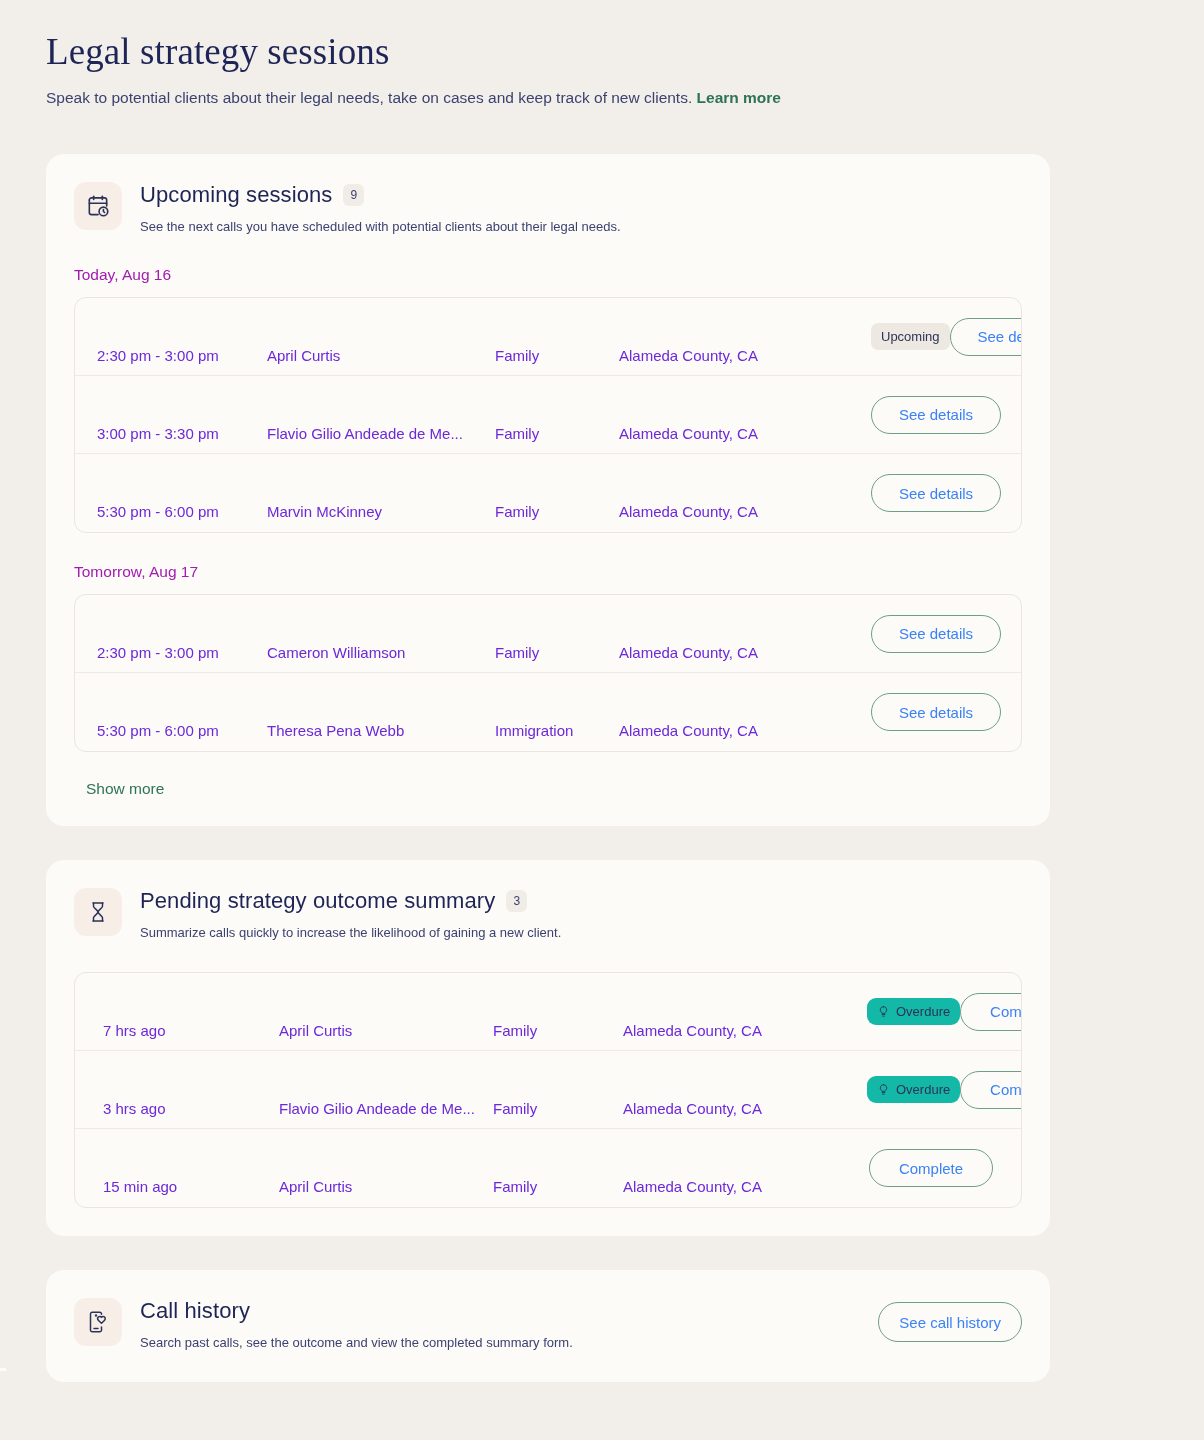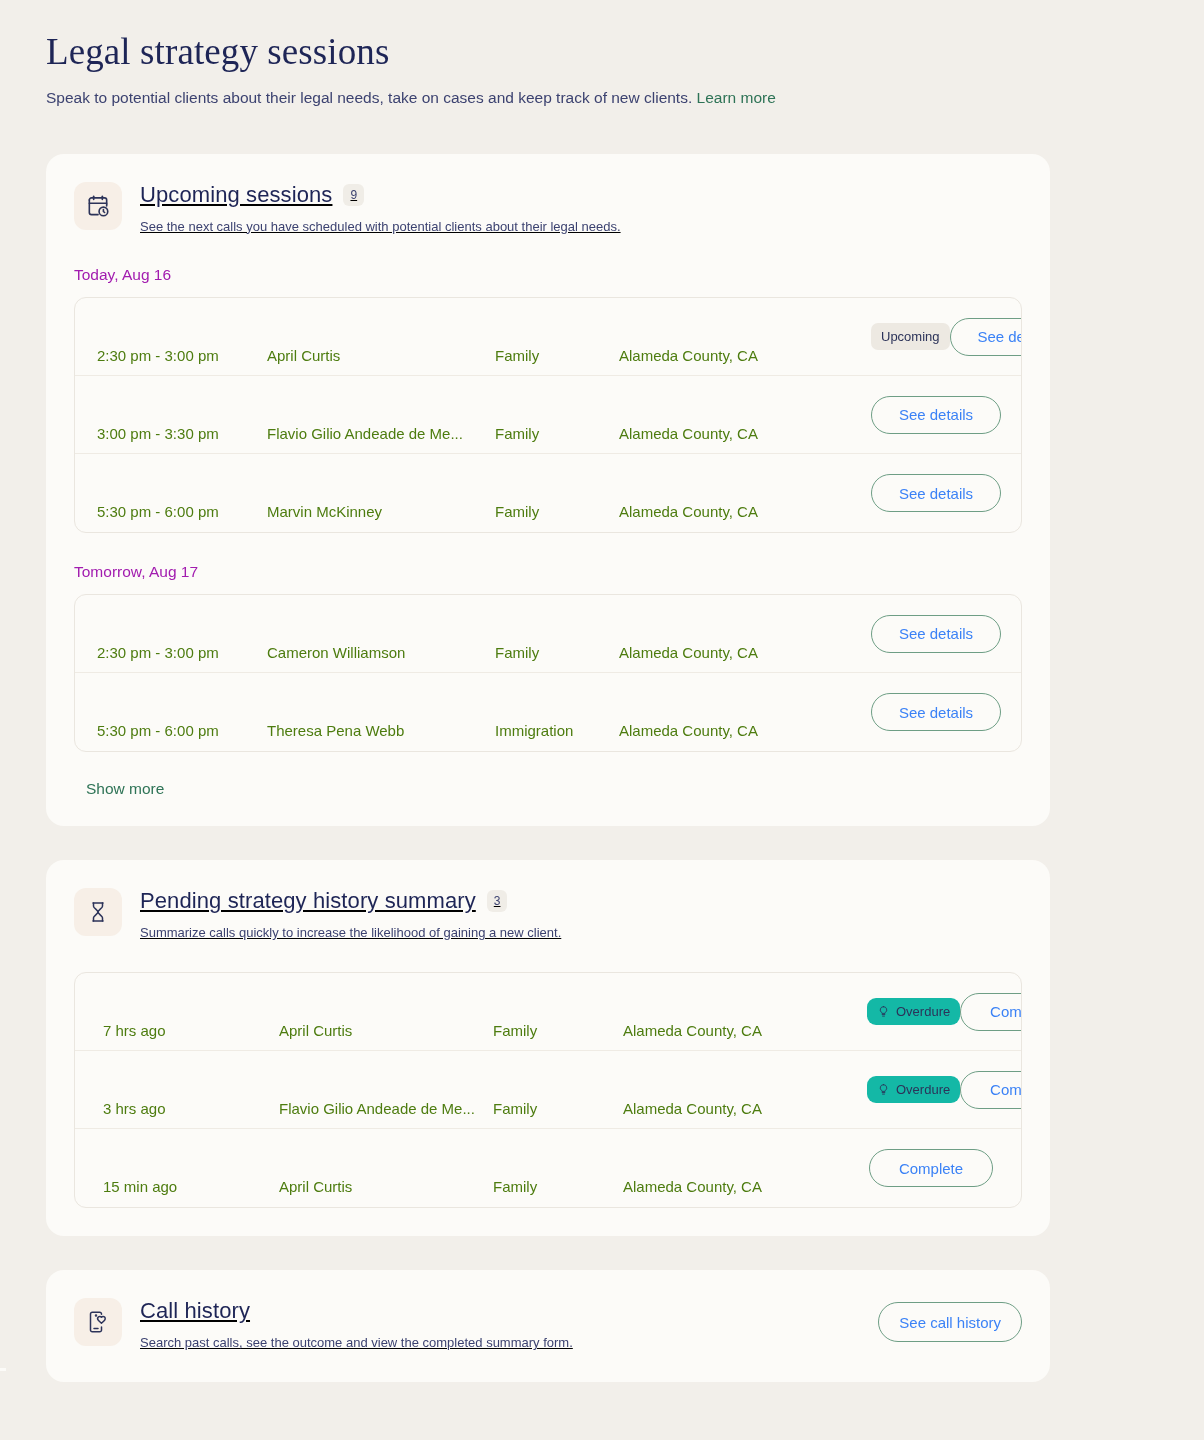--- a/index.html
+++ b/index.html
@@ -35,20 +35,21 @@
   .page-subtitle {
     margin-top: 13px;
     font-size: 15.5px;
     color: #3C4270;
     line-height: 1.45;
   }
 
   .inline-link {
     color: #2E7356;
     text-decoration: none;
+    font-weight: bold;
   }
 
   
   .card {
     margin: 0 46px;
     background: #FCFBF8;
     border-radius: 18px;
     padding: 26px 28px 28px 28px;
   }
   .card + .card { margin-top: 34px; }
@@ -66,21 +67,21 @@
     min-width: 48px;
     border-radius: 12px;
     background: #F7EFE7;
     display: flex;
     align-items: center;
     justify-content: center;
     margin-top: 2px;
   }
   .card-icon svg { display: block; }
 
-  .card-head-text { padding-top: 2px; flex: 1; text-decoration: underline; }
+  .card-head-text { padding-top: 2px; flex: 1; }
 
   .card-title-row {
     display: flex;
     align-items: center;
     gap: 11px;
   }
 
   .card-title {
     font-size: 22px;
     font-weight: 400;
@@ -125,21 +126,21 @@
     display: flex;
     align-items: center;
     min-height: 78px;
     padding: 0 22px;
     border-bottom: 1px solid #EFEBE4;
   }
   .row:last-child { border-bottom: none; }
 
   .cell {
     font-size: 15px;
-    color: #4d7c0f;
+    color: #6d28d9;
     white-space: nowrap;
     overflow: hidden;
     text-overflow: ellipsis;
     margin-top: 37px;
   }
 
   .c-time   { width: 170px; min-width: 170px; }
   .c-name   { width: 228px; min-width: 228px; }
   .c-area   { width: 124px; min-width: 124px; }
   .c-loc    { width: 240px; min-width: 240px; }
@@ -331,21 +332,21 @@
       <div class="card-icon">
         <svg width="24" height="24" viewBox="0 0 24 24" fill="none" stroke="#2C3359" stroke-width="1.5" stroke-linecap="round" stroke-linejoin="round">
           <path d="M7 3h10"></path>
           <path d="M7 21h10"></path>
           <path d="M7.5 3v3.2c0 2 4.5 3.9 4.5 5.8s-4.5 3.8-4.5 5.8V21"></path>
           <path d="M16.5 3v3.2c0 2-4.5 3.9-4.5 5.8s4.5 3.8 4.5 5.8V21"></path>
         </svg>
       </div>
       <div class="card-head-text">
         <div class="card-title-row">
-          <span class="card-title">Pending strategy history summary</span>
+          <span class="card-title">Pending strategy outcome summary</span>
           <span class="count-pill">3</span>
         </div>
         <div class="card-desc">Summarize calls quickly to increase the likelihood of gaining a new client.</div>
       </div>
     </div>
 
     <div class="table table-summary" style="margin-top:30px;">
 
       <div class="row">
         <div class="cell c-time">7 hrs ago</div>

